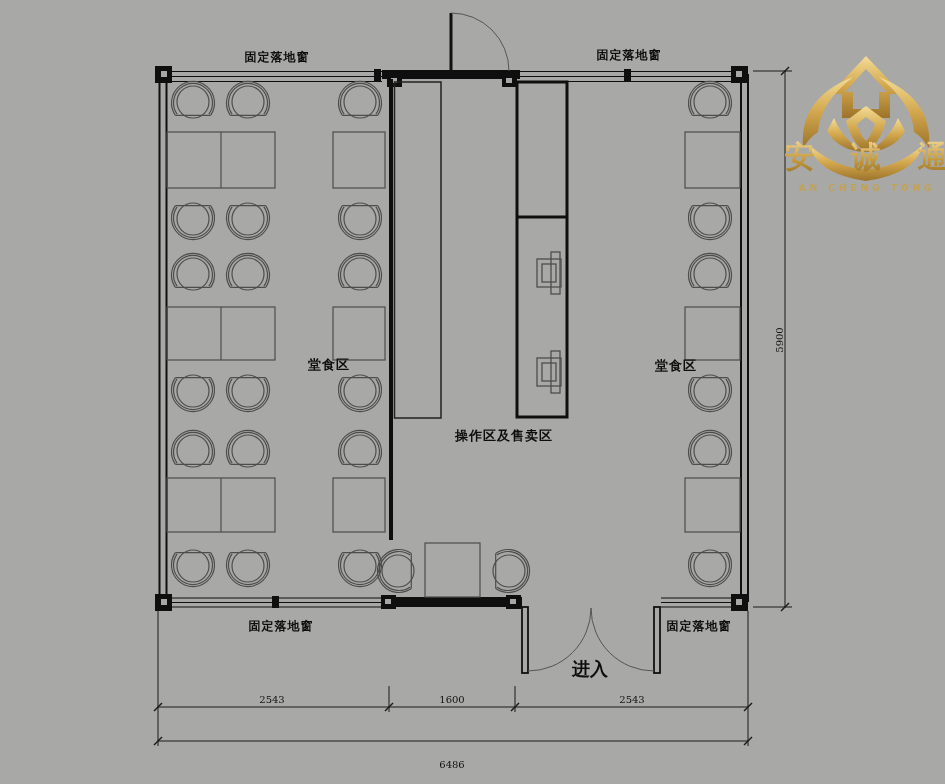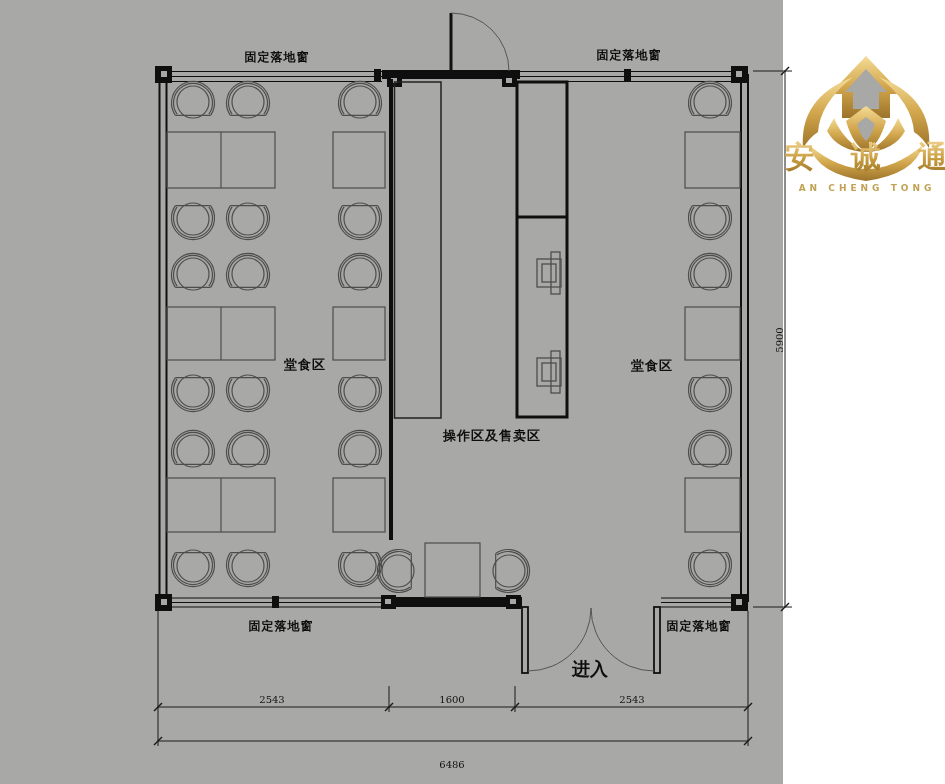--- a/index.html
+++ b/index.html
@@ -1,24 +1,24 @@
 <!DOCTYPE html>
 <html><head>
 <meta charset="utf-8">
 <style>
   html,body{margin:0;padding:0;}
   body{width:945px;height:784px;overflow:hidden;}
-  .canvas{position:relative;width:783px;height:784px;background:#a8a8a6;
+  .canvas{position:relative;width:945px;height:784px;background:#a8a8a6;
           font-family:"DejaVu Sans","Liberation Sans",sans-serif;}
   .plan-svg{position:absolute;left:0;top:0;}
   .lbl{position:absolute;transform:translate(-50%,-50%);
        font-weight:700;color:#0d0d0d;white-space:nowrap;
        font-family:"DejaVu Sans","Liberation Sans",sans-serif;}
   .lbl.win{font-size:12px;letter-spacing:1px;}
-  .lbl.zone{font-size:13px;letter-spacing:1px;}
+  .lbl.zone{font-size:13px;letter-spacing:1px;margin-left:24px;}
   .lbl.entry{font-size:18px;}
   .dim{position:absolute;transform:translate(-50%,-50%);
        font-family:"DejaVu Serif","Liberation Serif",serif;
        font-size:10px;color:#111;white-space:nowrap;}
   .dim.vert{transform:translate(-50%,-50%) rotate(-90deg);}
   .logo-cn{position:absolute;left:866px;top:157px;transform:translate(-50%,-50%);
        font-size:30px;font-weight:700;letter-spacing:13px;text-indent:13px;
        color:#c9a24a;background:linear-gradient(180deg,#f0d28c 10%,#c79c3e 55%,#9a7428 95%);
        -webkit-background-clip:text;background-clip:text;-webkit-text-fill-color:transparent;
        font-family:"DejaVu Serif","Liberation Serif",serif;white-space:nowrap;}
@@ -222,21 +222,21 @@
     </g>
   </svg>
 
   <div class="lbl win" style="left:277px;top:57px">固定落地窗</div>
   <div class="lbl win" style="left:629px;top:55px">固定落地窗</div>
   <div class="lbl win" style="left:281px;top:626px">固定落地窗</div>
   <div class="lbl win" style="left:699px;top:626px">固定落地窗</div>
 
   <div class="lbl zone" style="left:305px;top:365px">堂食区</div>
   <div class="lbl zone" style="left:652px;top:366px">堂食区</div>
-  <div class="lbl zone" style="left:492px;top:436px">操作区及售卖区</div>
+  <div class="lbl zone" style="left:480px;top:436px">操作区及售卖区</div>
   <div class="lbl entry" style="left:590px;top:669px">进入</div>
 
   <div class="dim" style="left:272px;top:699px">2543</div>
   <div class="dim" style="left:452px;top:699px">1600</div>
   <div class="dim" style="left:632px;top:699px">2543</div>
   <div class="dim" style="left:452px;top:764px">6486</div>
   <div class="dim vert" style="left:779px;top:340px">5900</div>
 
   <div class="logo-cn">安 诚 通</div>
   <div class="logo-en">AN CHENG TONG</div>

